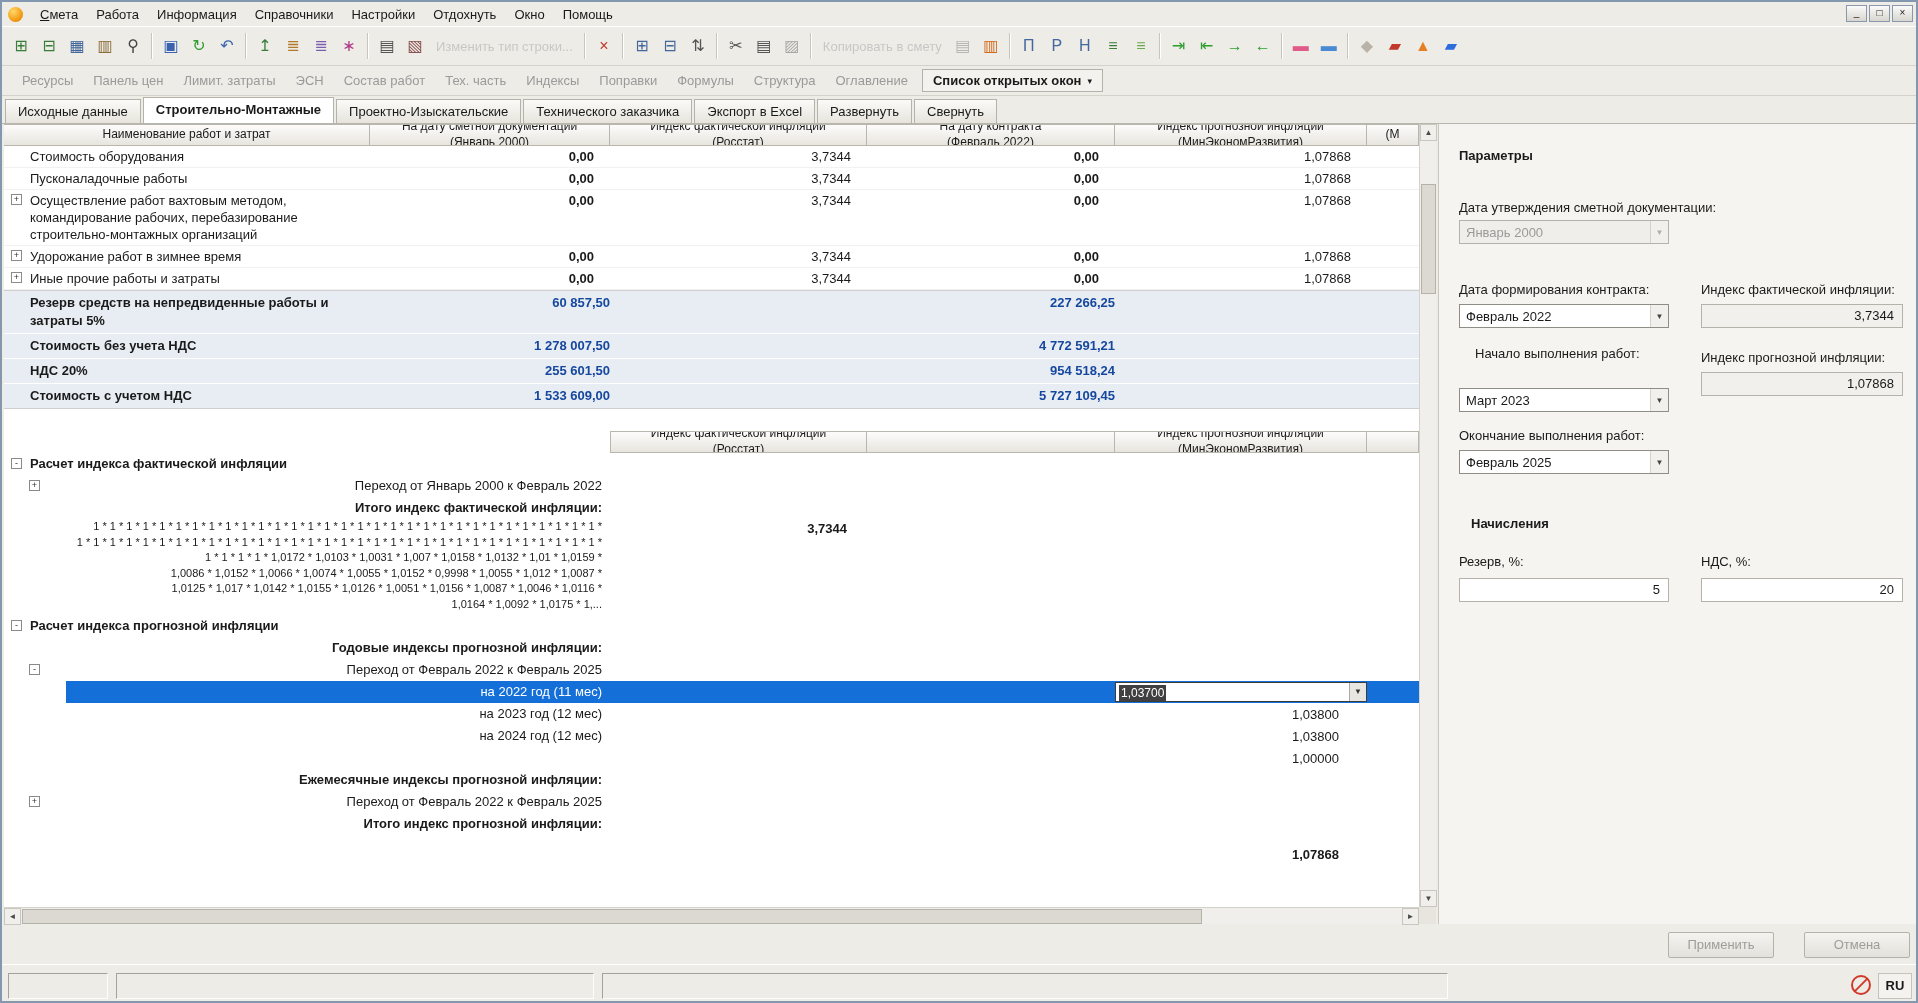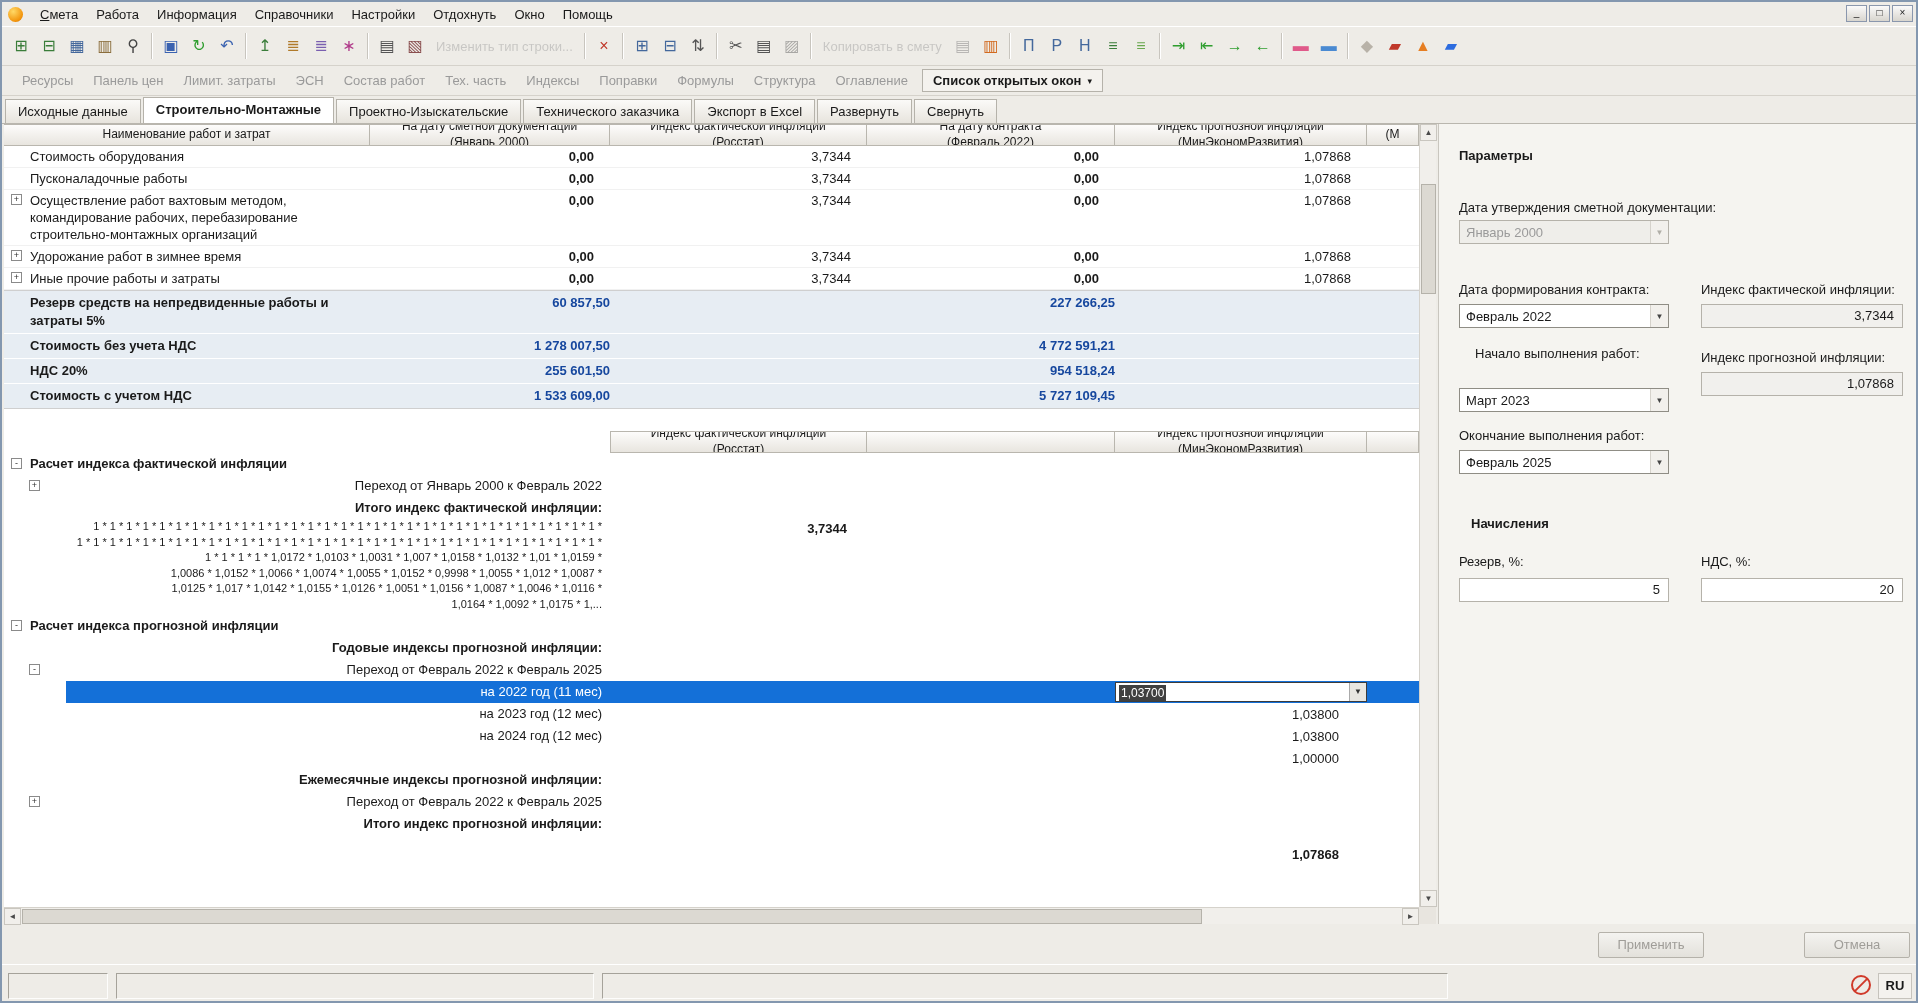--- a/index.html
+++ b/index.html
@@ -673,21 +673,21 @@
         <span class="arr">▼</span>
     </div>
 
     <div class="pheader" style="left:20px; top:392px;">Начисления</div>
     <div class="plabel" style="left:20px; top:430px;">Резерв, %:</div>
     <div class="plabel" style="left:262px; top:430px;">НДС, %:</div>
     <div class="pfield edit" style="left:20px; top:454px; width:210px;">5</div>
     <div class="pfield edit" style="left:262px; top:454px;">20</div>
   </div>
 
-  <div class="btn" style="left:1596px;">Применить</div>
+  <div class="btn" style="left:1666px;">Применить</div>
   <div class="btn" style="left:1802px;">Отмена</div>
 
   <div class="statusbar">
     <span class="sunk" style="left:6px; width:100px;"></span>
     <span class="sunk" style="left:114px; width:478px;"></span>
     <span class="sunk" style="left:600px; width:846px;"></span>
     <span class="nosign"></span>
     <span class="langbox">RU</span>
   </div>
 

